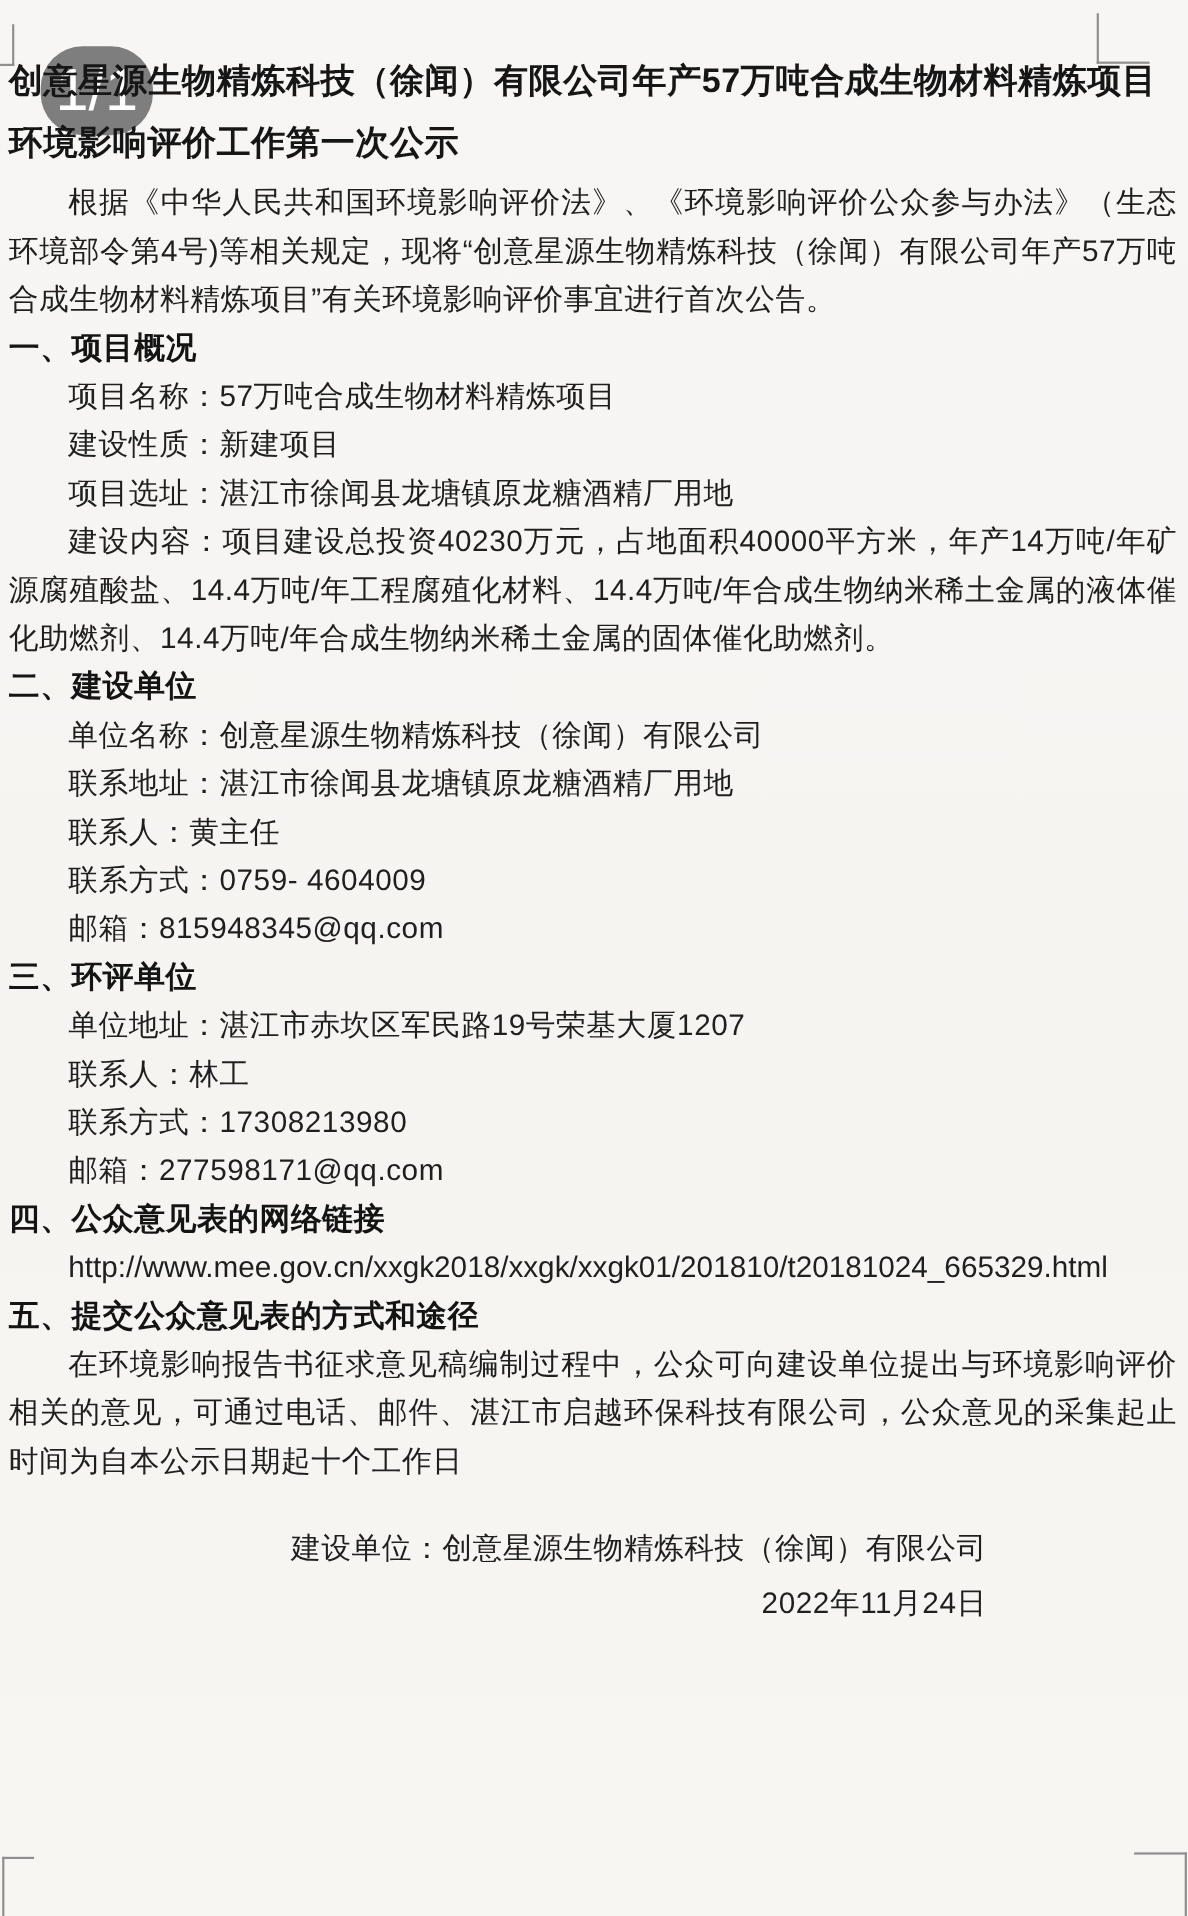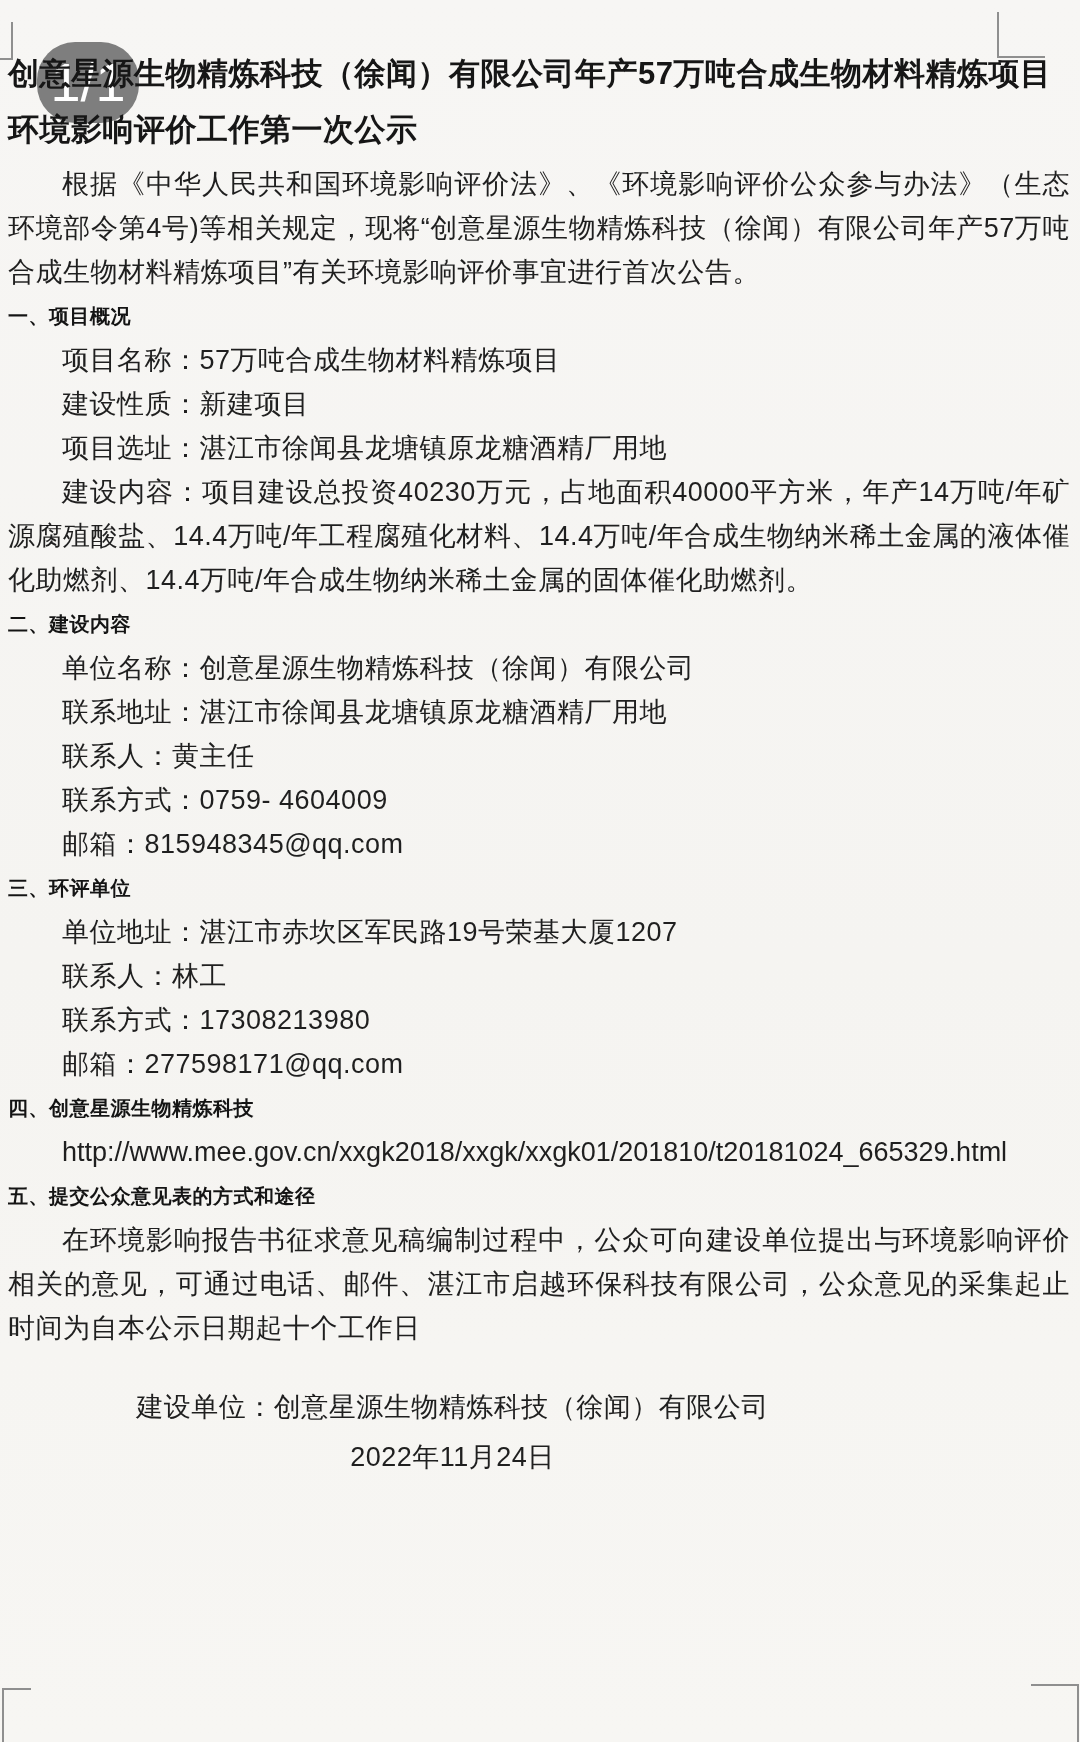--- a/index.html
+++ b/index.html
@@ -32,38 +32,38 @@
     color: #161616;
     margin-bottom: 4px;
   }
   .para {
     margin: 0;
     text-indent: 2em;
     text-align: justify;
   }
   .heading {
     font-weight: bold;
-    font-size: 20px;
+    font-size: 28px;
     color: #141414;
     margin: 0;
   }
   .item {
     margin: 0;
     text-indent: 2em;
     text-align: justify;
   }
   .url-line {
     margin: 0;
     text-indent: 2em;
     letter-spacing: 0;
     white-space: nowrap;
   }
   .signature {
     margin-top: 32px;
-    text-align: center;
+    text-align: right;
     padding-right: 173px;
   }
   .signature div { line-height: 50px; }
 
   
   .page-badge {
     position: absolute;
     left: 37px;
     top: 42px;
     width: 102px;
@@ -120,34 +120,34 @@
     </div>
 
     <p class="para">根据《中华人民共和国环境影响评价法》、《环境影响评价公众参与办法》（生态环境部令第4号)等相关规定，现将“创意星源生物精炼科技（徐闻）有限公司年产57万吨合成生物材料精炼项目”有关环境影响评价事宜进行首次公告。</p>
 
     <p class="heading">一、项目概况</p>
     <p class="item">项目名称：57万吨合成生物材料精炼项目</p>
     <p class="item">建设性质：新建项目</p>
     <p class="item">项目选址：湛江市徐闻县龙塘镇原龙糖酒精厂用地</p>
     <p class="item">建设内容：项目建设总投资40230万元，占地面积40000平方米，年产14万吨/年矿源腐殖酸盐、14.4万吨/年工程腐殖化材料、14.4万吨/年合成生物纳米稀土金属的液体催化助燃剂、14.4万吨/年合成生物纳米稀土金属的固体催化助燃剂。</p>
 
-    <p class="heading">二、建设内容</p>
+    <p class="heading">二、建设单位</p>
     <p class="item">单位名称：创意星源生物精炼科技（徐闻）有限公司</p>
     <p class="item">联系地址：湛江市徐闻县龙塘镇原龙糖酒精厂用地</p>
     <p class="item">联系人：黄主任</p>
     <p class="item">联系方式：0759- 4604009</p>
     <p class="item">邮箱：815948345@qq.com</p>
 
     <p class="heading">三、环评单位</p>
     <p class="item">单位地址：湛江市赤坎区军民路19号荣基大厦1207</p>
     <p class="item">联系人：林工</p>
     <p class="item">联系方式：17308213980</p>
     <p class="item">邮箱：277598171@qq.com</p>
 
-    <p class="heading">四、创意星源生物精炼科技</p>
+    <p class="heading">四、公众意见表的网络链接</p>
     <p class="url-line">http://www.mee.gov.cn/xxgk2018/xxgk/xxgk01/201810/t20181024_665329.html</p>
 
     <p class="heading">五、提交公众意见表的方式和途径</p>
     <p class="para">在环境影响报告书征求意见稿编制过程中，公众可向建设单位提出与环境影响评价相关的意见，可通过电话、邮件、湛江市启越环保科技有限公司，公众意见的采集起止时间为自本公示日期起十个工作日</p>
 
     <div class="signature">
       <div>建设单位：创意星源生物精炼科技（徐闻）有限公司</div>
       <div>2022年11月24日</div>
     </div>
 

